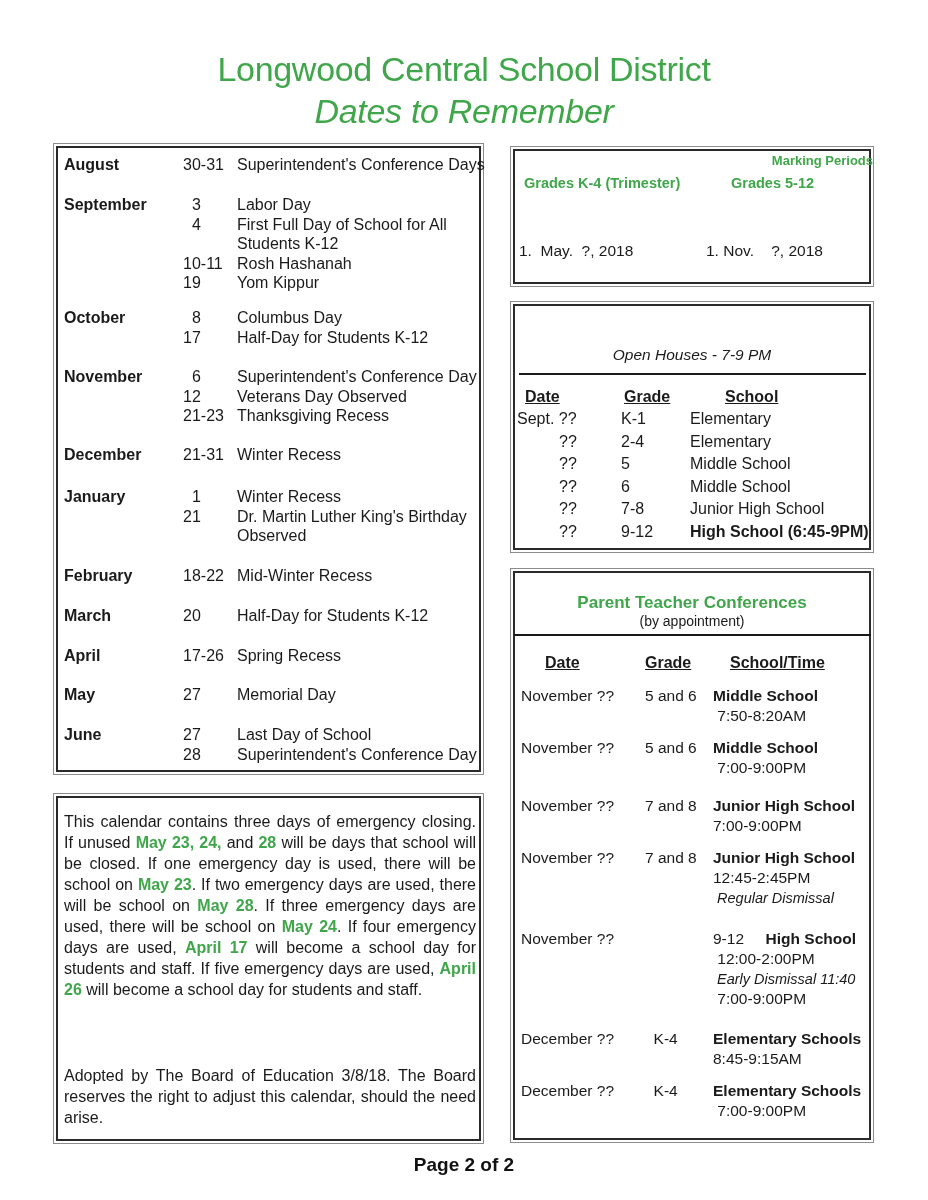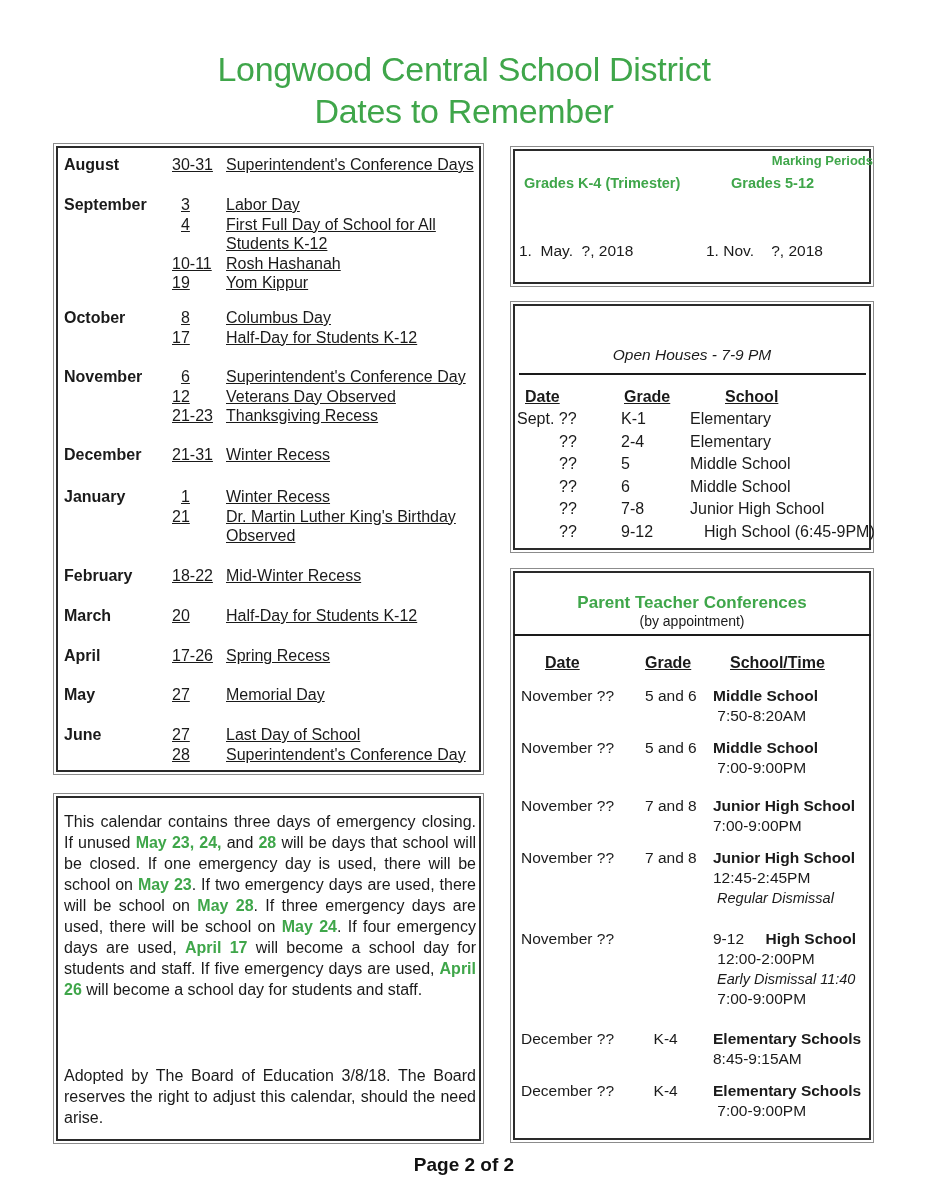--- a/index.html
+++ b/index.html
@@ -5,34 +5,34 @@
   html, body { margin: 0; padding: 0; background: #ffffff; }
   body {
     width: 928px; height: 1200px; position: relative; overflow: hidden;
     font-family: "Liberation Sans", sans-serif; color: #1a1a1a;
   }
   .title {
     position: absolute; left: 0; width: 928px; text-align: center;
     color: #3fa64a; font-size: 34px; line-height: 41px; letter-spacing: -0.3px;
   }
   .title.l1 { top: 49px; }
-  .title.l2 { top: 91px; }
+  .title.l2 { top: 91px; font-style: italic; }
 
   .box {
     position: absolute; background: #fff;
     border: 1px solid #8c8c8c;
     box-shadow: inset 0 0 0 2px #fff, inset 0 0 0 4px #2a2a2a;
     box-sizing: border-box;
   }
 
   
   #cal { left: 53px; top: 143px; width: 431px; height: 632px; }
   .cal-row { position: absolute; left: 10px; font-size: 16px; line-height: 19.5px; }
   .cal-month { position: absolute; left: 0; width: 100px; font-weight: bold; }
-  .cal-entries { position: absolute; left: 108px; width: 310px; text-decoration: underline; }
+  .cal-entries { position: absolute; left: 119px; width: 310px; }
   .cal-entry { display: flex; }
   .cal-day { width: 54px; flex: 0 0 54px; }
   .cal-day.ind { text-indent: 9px; }
   .cal-desc { flex: 1; }
 
   
   #emerg { left: 53px; top: 793px; width: 431px; height: 351px; }
   .emerg-p { position: absolute; left: 10px; width: 412px; font-size: 16px; line-height: 21px; text-align: justify; }
   .emerg-p b { color: #3fa64a; }
 
@@ -256,21 +256,21 @@
         <span style="left: 179px;">Middle School</span>
       </div>
       <div class="oh-row" style="top: 196.4px;">
         <span style="left: 48px;">??</span>
         <span style="left: 110px;">7-8</span>
         <span style="left: 179px;">Junior High School</span>
       </div>
       <div class="oh-row" style="top: 219px;">
         <span style="left: 48px;">??</span>
         <span style="left: 110px;">9-12</span>
-        <span style="left: 193px;">High School (6:45-9PM)</span>
+        <span style="left: 179px; font-weight: bold;">High School (6:45-9PM)</span>
       </div>
     </div>
 </div>
 
 <div id="ptc" class="box">
   <div class="ptc-title">Parent Teacher Conferences</div>
   <div class="ptc-sub">(by appointment)</div>
   <div class="ptc-rule"></div>
   <div class="ptc-head" style="left:34px;">Date</div>
   <div class="ptc-head" style="left:134px;">Grade</div>

